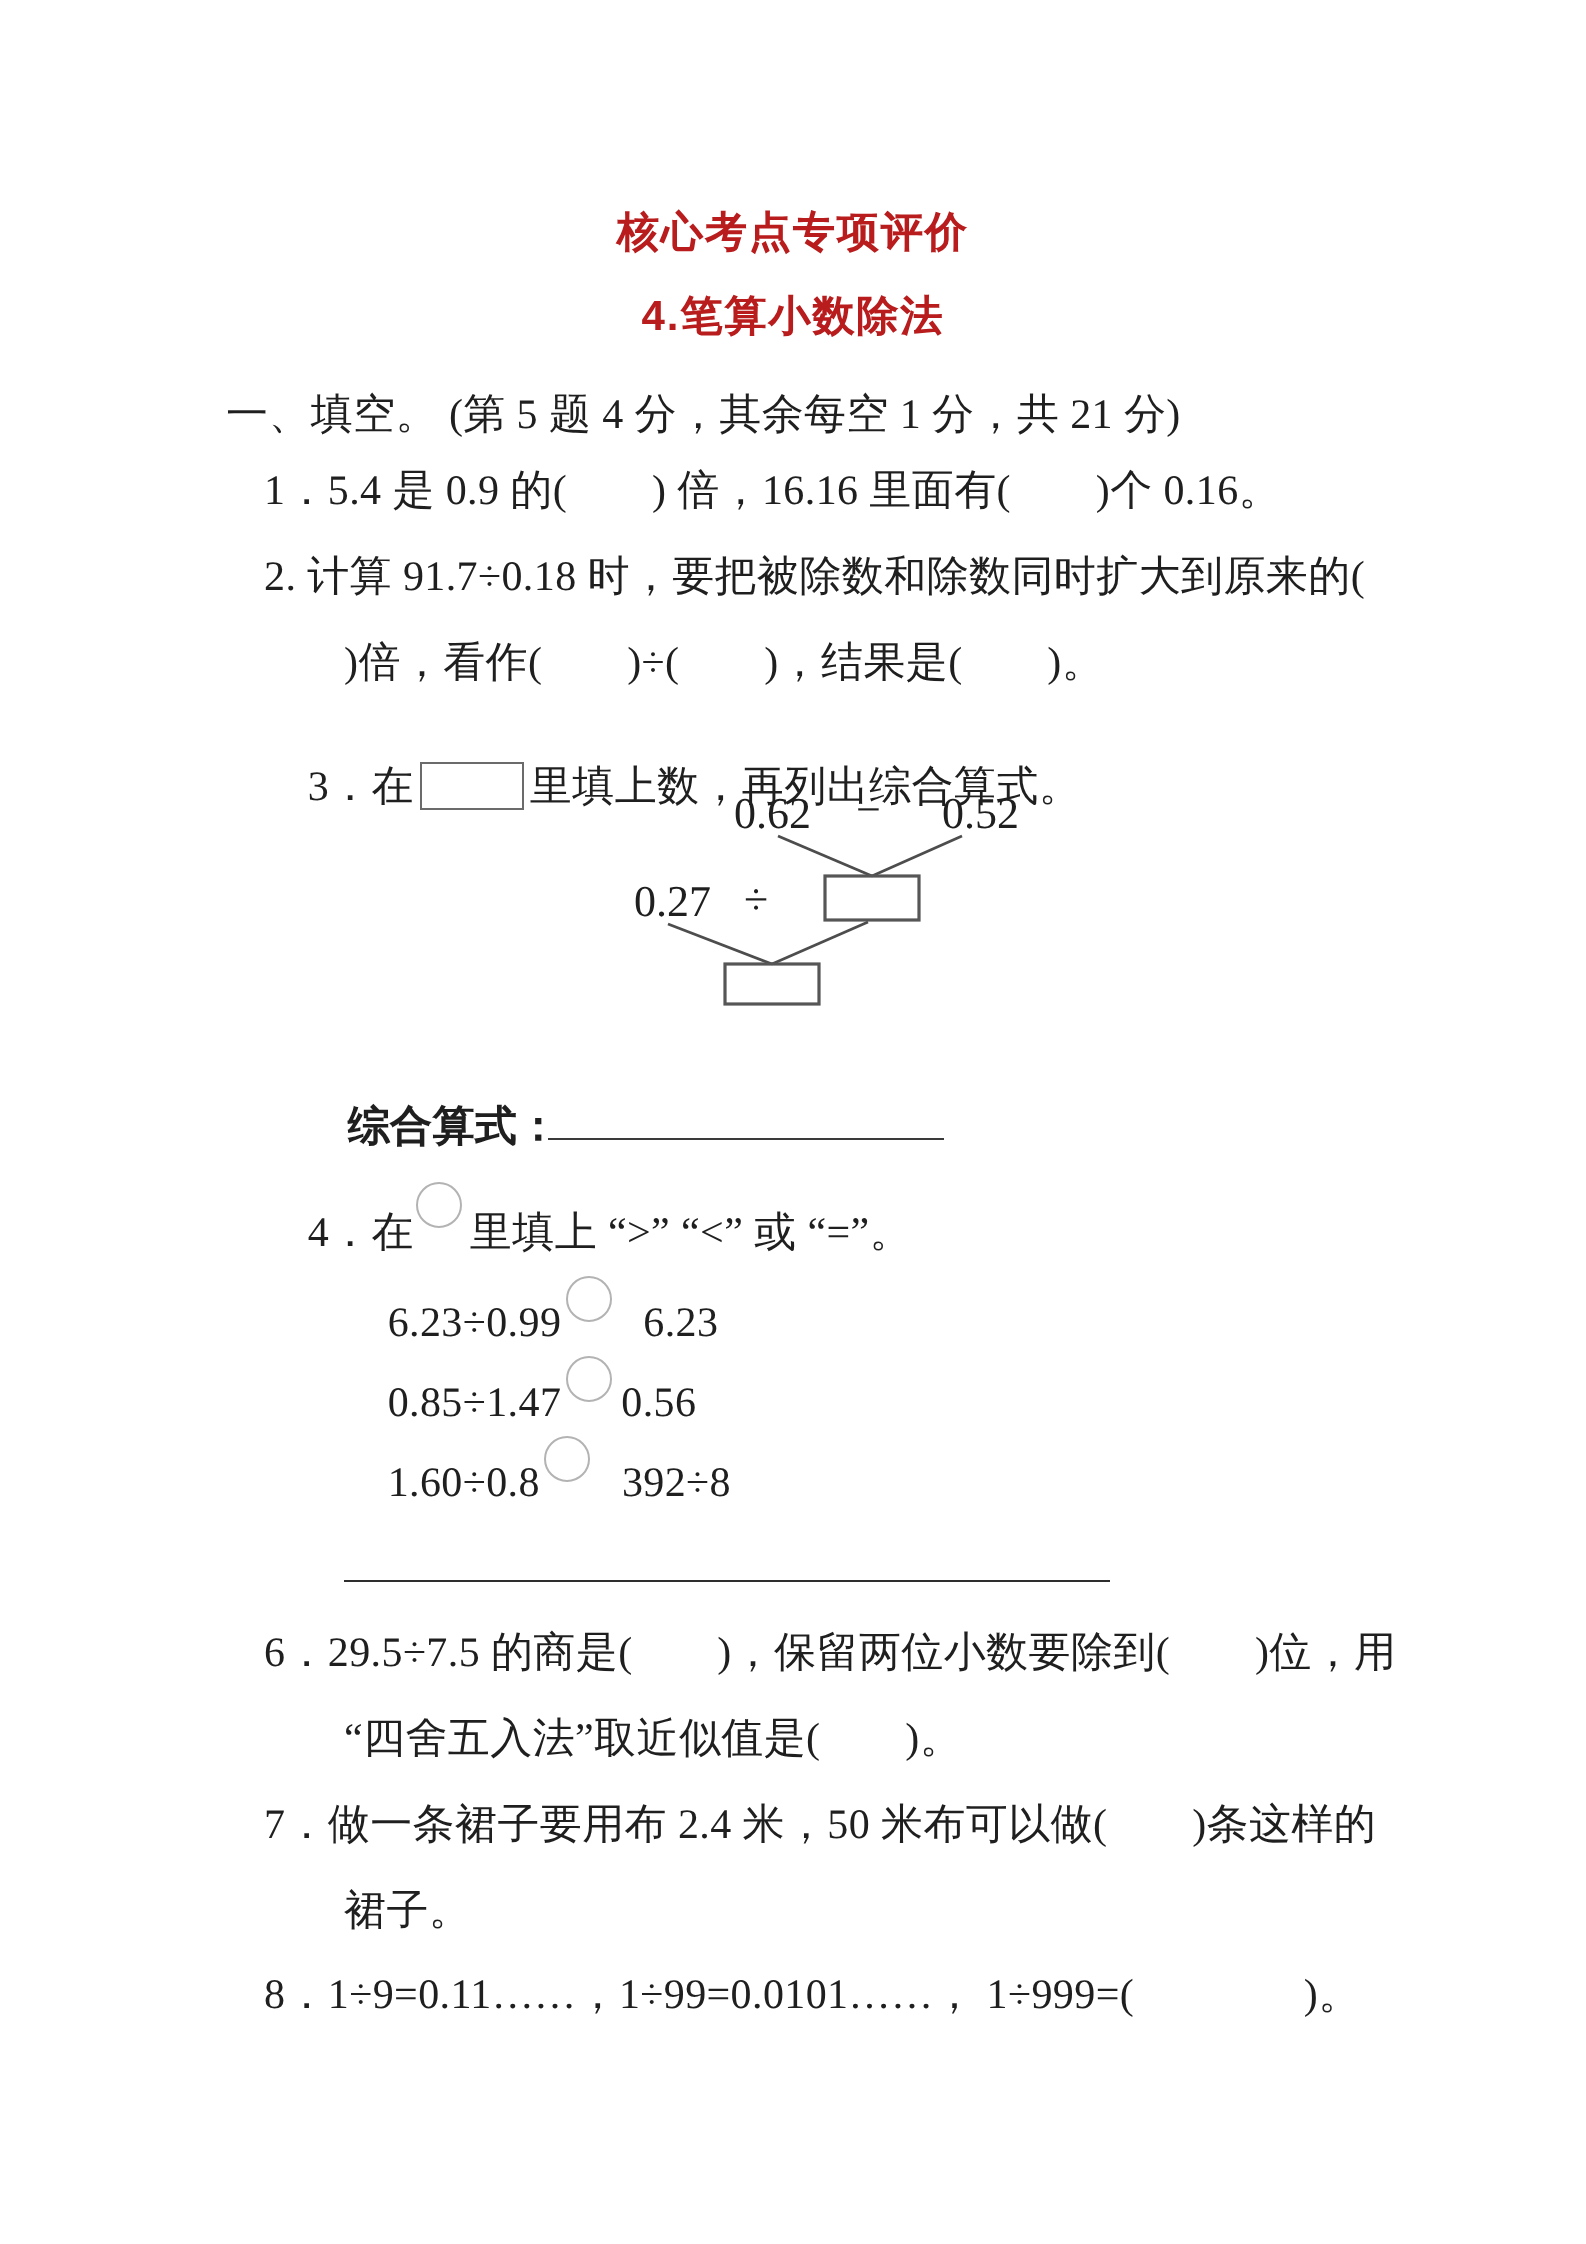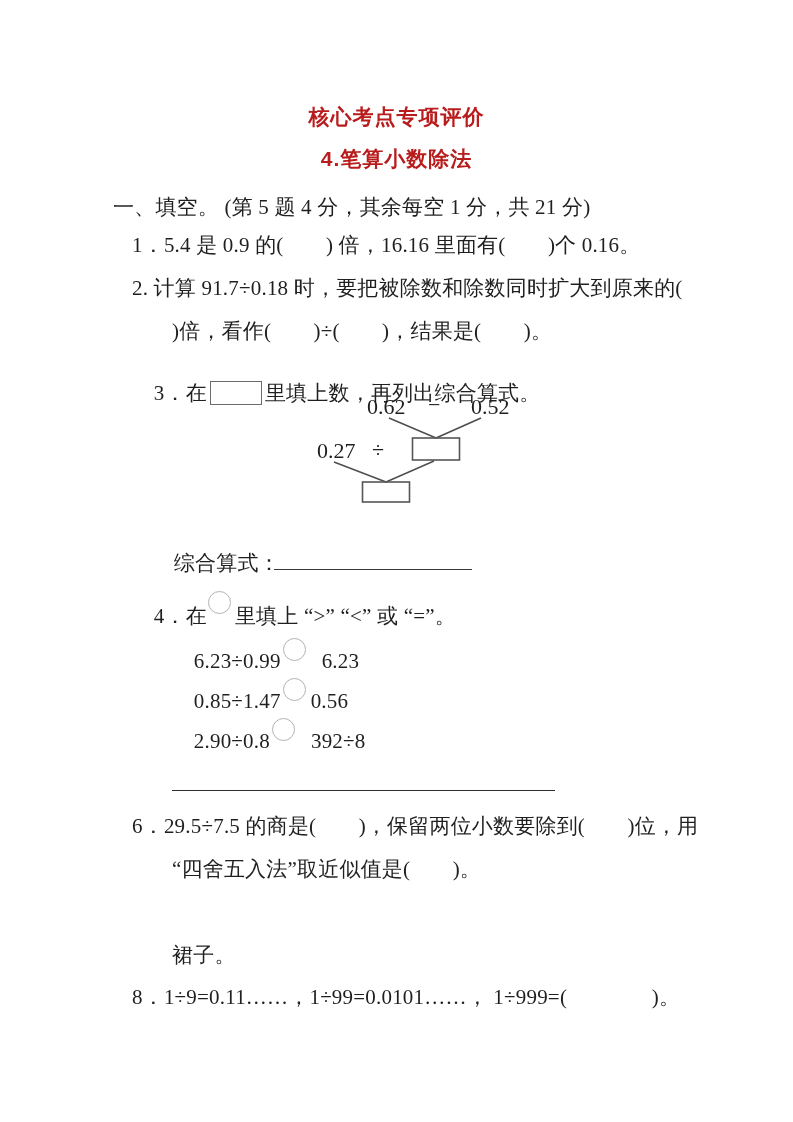--- a/index.html
+++ b/index.html
@@ -110,41 +110,42 @@
     <line x1="89" y1="26" x2="136" y2="46"></line>
     <line x1="181" y1="26" x2="136" y2="46"></line>
     <rect x="112.5" y="46" width="47" height="22"></rect>
     <text x="17" y="66">0.27</text>
     <text x="72" y="65">÷</text>
     <line x1="34" y1="70" x2="86" y2="90"></line>
     <line x1="134" y1="69" x2="86" y2="90"></line>
     <rect x="62.5" y="90" width="47" height="20"></rect>
   </svg>
 
-  <div class="line" style="left:152px;top:524px;">
+  <div class="line" style="left:152px;top:524px;font-weight:bold;">
     <span>综合算式：</span><span class="uline"></span>
   </div>
 
   <div class="line indent-1" style="top:565px;">
     <span>4．在</span><span class="cmp-circle q4"></span><span>里填上 “&gt;” “&lt;” 或 “=”。</span>
   </div>
 
   <div class="line indent-2" style="top:612px;">
     <span>6.23÷0.99</span><span class="cmp-circle"></span><span>6.23</span>
   </div>
   <div class="line indent-2" style="top:652px;">
     <span>0.85÷1.47</span><span class="cmp-circle tight"></span><span>0.56</span>
   </div>
   <div class="line indent-2" style="top:692px;">
-    <span>2.90÷0.8</span><span class="cmp-circle"></span><span>392÷8</span>
+    <span>1.60÷0.8</span><span class="cmp-circle"></span><span>392÷8</span>
   </div>
 
 
   <div class="answer-line"></div>
 
   <div class="line indent-1" style="top:813px;">6．29.5÷7.5 的商是(　　)，保留两位小数要除到(　　)位，用</div>
   <div class="line indent-2" style="top:856px;">“四舍五入法”取近似值是(　　)。</div>
 
+  <div class="line indent-1" style="top:899px;">7．做一条裙子要用布 2.4 米，50 米布可以做(　　)条这样的</div>
   <div class="line indent-2" style="top:942px;">裙子。</div>
 
   <div class="line indent-1" style="top:984px;">8．1÷9=0.11……，1÷99=0.0101……， 1÷999=(　　　　)。</div>
 
 </div>
 
 </body></html>

